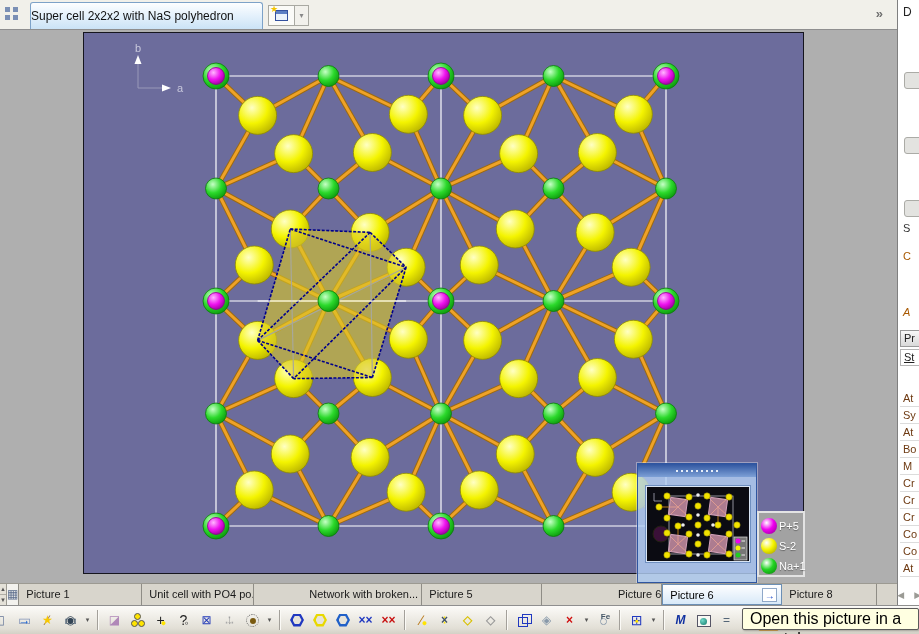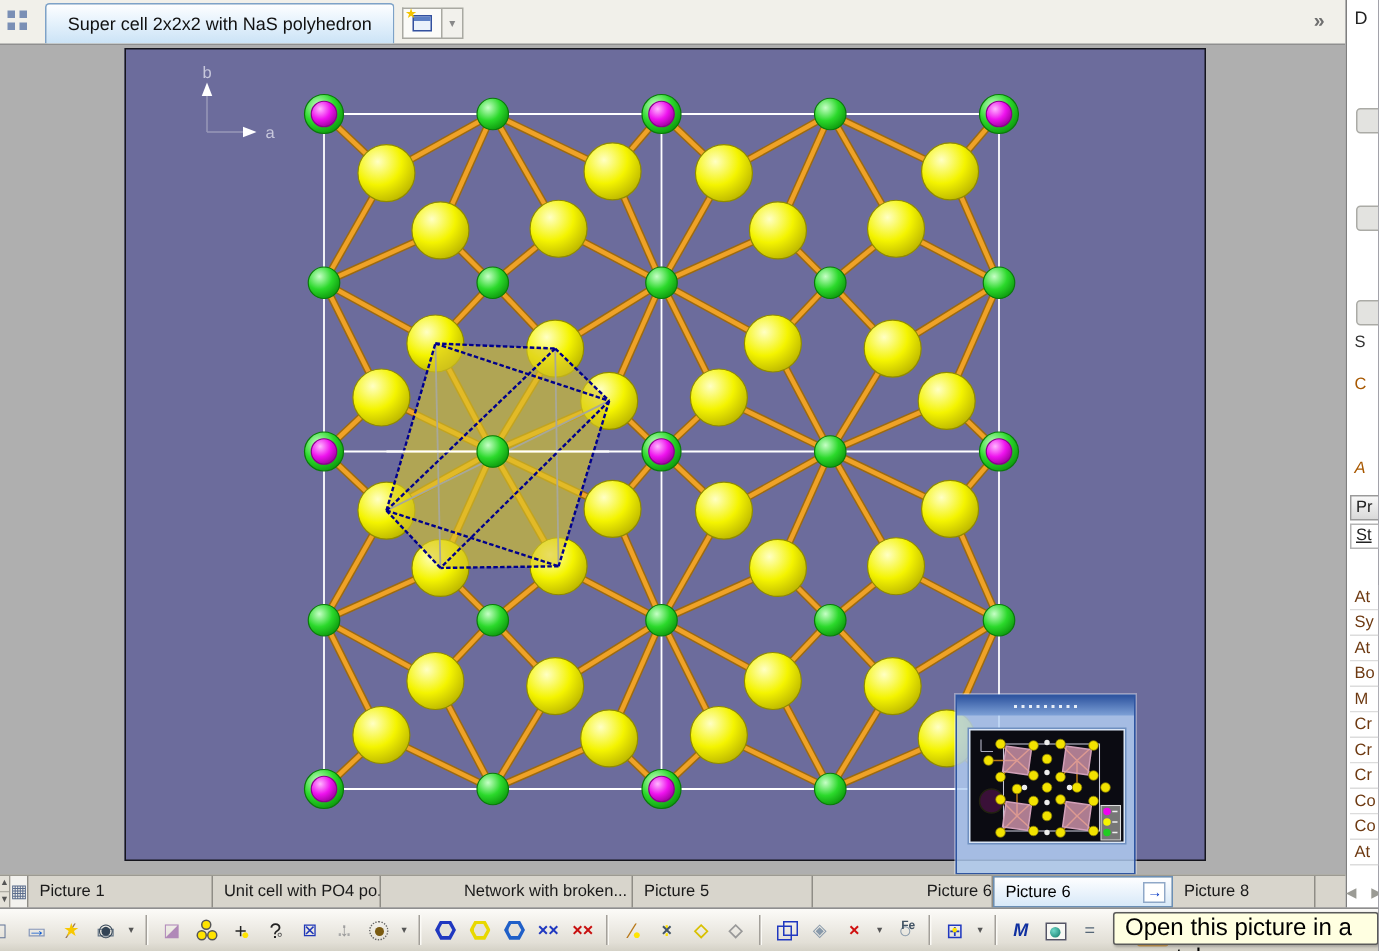--- a/index.html
+++ b/index.html
@@ -10,21 +10,21 @@
   
   #tabbar { position:absolute; left:0; top:0; width:897px; height:30px;
             background:#F1F0EA; border-bottom:1px solid #8F8F8F; }
   #ws-btn { position:absolute; left:5px; top:7px; width:18px; height:16px; }
   #ws-btn i { position:absolute; width:5px; height:5px; background:#7A8FB5; }
   #ws-btn i:nth-child(2){ left:8px; } #ws-btn i:nth-child(3){ top:8px; }
   #ws-btn i:nth-child(4){ left:8px; top:8px; }
   #doc-tab { position:absolute; left:30px; top:2px; width:233px; height:27px;
              background:linear-gradient(#FDFEFF,#E6F2FC 45%,#CBE3F6);
              border:1px solid #7DA2C8; border-bottom:none; border-radius:3px 3px 0 0;
-             text-align:center; font-size:12px; color:#111; line-height:26px; }
+             text-align:left; font-size:12px; color:#111; line-height:26px; }
   #newtab-btn { position:absolute; left:268px; top:5px; width:26px; height:21px;
                 background:#FBFBF8; border:1px solid #A9A9A2; border-right:none; }
   #newtab-btn .win { position:absolute; left:6px; top:4px; width:13px; height:11px;
                      border:1px solid #33509E; background:#EAF2FB; }
   #newtab-btn .win i { display:block; height:3px; background:#5C7FC4; }
   #newtab-btn .spark { position:absolute; left:1px; top:-1px; color:#F4C400; font-size:9px; line-height:9px; }
   #newtab-dd { position:absolute; left:294px; top:5px; width:15px; height:21px;
                background:#F2F1EC; border:1px solid #A9A9A2; color:#888; font-size:8px;
                text-align:center; line-height:20px; }
   #tab-overflow { position:absolute; right:14px; top:6px; color:#6F6F6F; font-size:13px; font-weight:bold; }
@@ -537,20 +537,34 @@
           <rect x="87" y="50" width="13" height="23" fill="#777" stroke="#DDD" stroke-width="0.7"></rect>
           <circle cx="91" cy="54" r="2.5" fill="#F000F0"></circle>
           <line x1="94.5" y1="54" x2="98" y2="54" stroke="#EEE" stroke-width="1"></line>
           <circle cx="91" cy="61" r="2.5" fill="#F5F500"></circle>
           <line x1="94.5" y1="61" x2="98" y2="61" stroke="#EEE" stroke-width="1"></line>
           <circle cx="91" cy="68" r="2.5" fill="#22CC22"></circle>
           <line x1="94.5" y1="68" x2="98" y2="68" stroke="#EEE" stroke-width="1"></line>
         </svg>
     </div>
 
+    <div id="legend" style="left: 757px; top: 481px; width: 48px; height: 66px;">
+        <div class="leg-row">
+          <span class="leg-dot" style="background: radial-gradient(circle at 35% 30%, rgb(255, 255, 255) 0%, rgb(240, 0, 240) 45%, rgb(138, 0, 138) 100%);"></span>
+          <span class="leg-lab">P+5</span>
+        </div>
+        <div class="leg-row">
+          <span class="leg-dot" style="background: radial-gradient(circle at 35% 30%, rgb(255, 255, 255) 0%, rgb(245, 245, 0) 45%, rgb(154, 148, 0) 100%);"></span>
+          <span class="leg-lab">S-2</span>
+        </div>
+        <div class="leg-row">
+          <span class="leg-dot" style="background: radial-gradient(circle at 35% 30%, rgb(255, 255, 255) 0%, rgb(34, 212, 34) 45%, rgb(10, 122, 10) 100%);"></span>
+          <span class="leg-lab">Na+1</span>
+        </div>
+      </div>
   </div>
 
   <div id="sidebar">
     <div id="sb-head">D</div>
     <div id="sb-minis">
         <div class="sb-mini" style="top: 72px;"></div>
         <div class="sb-mini" style="top: 137px;"></div>
         <div class="sb-mini" style="top: 200px;"></div>
       </div>
     <div id="sb-snips">

